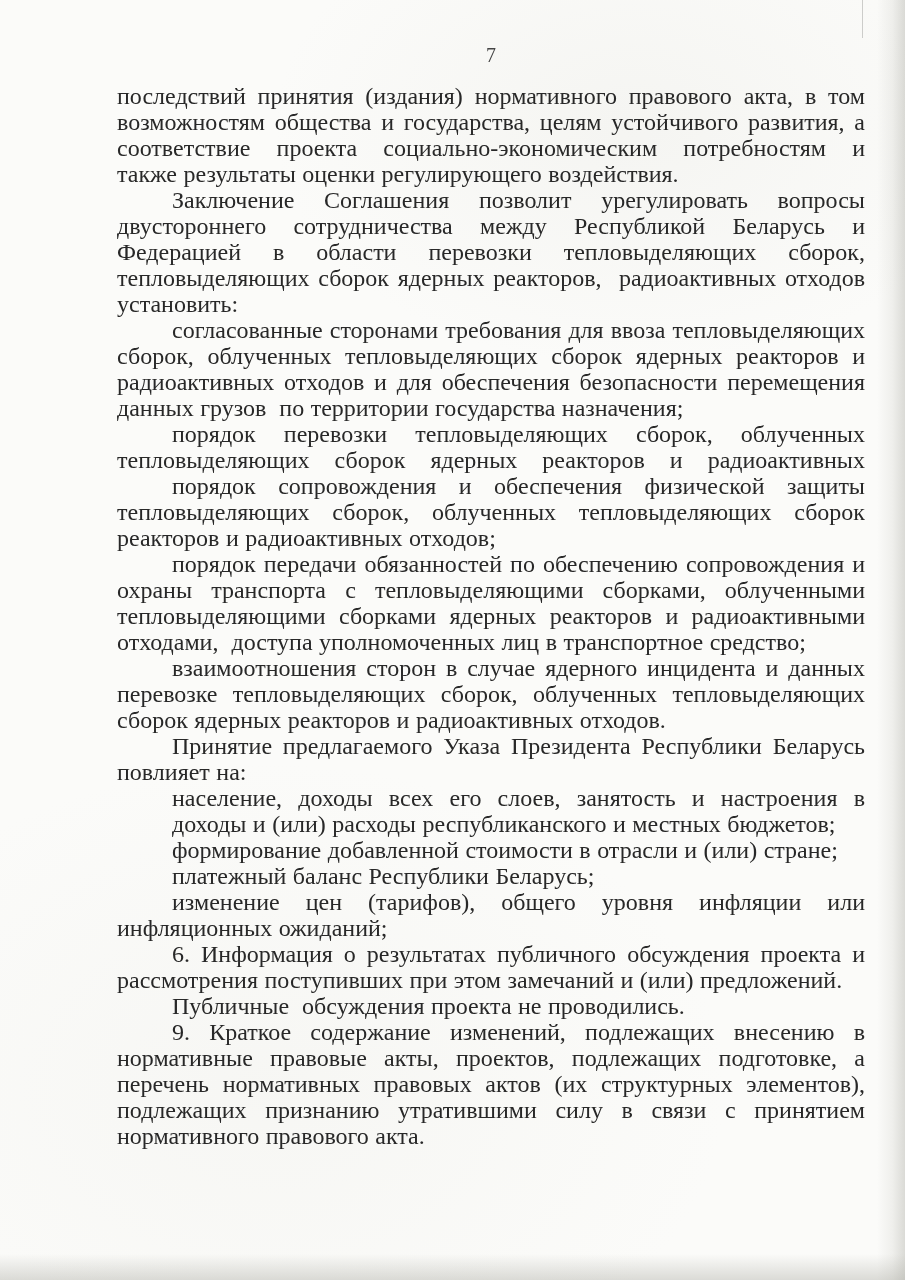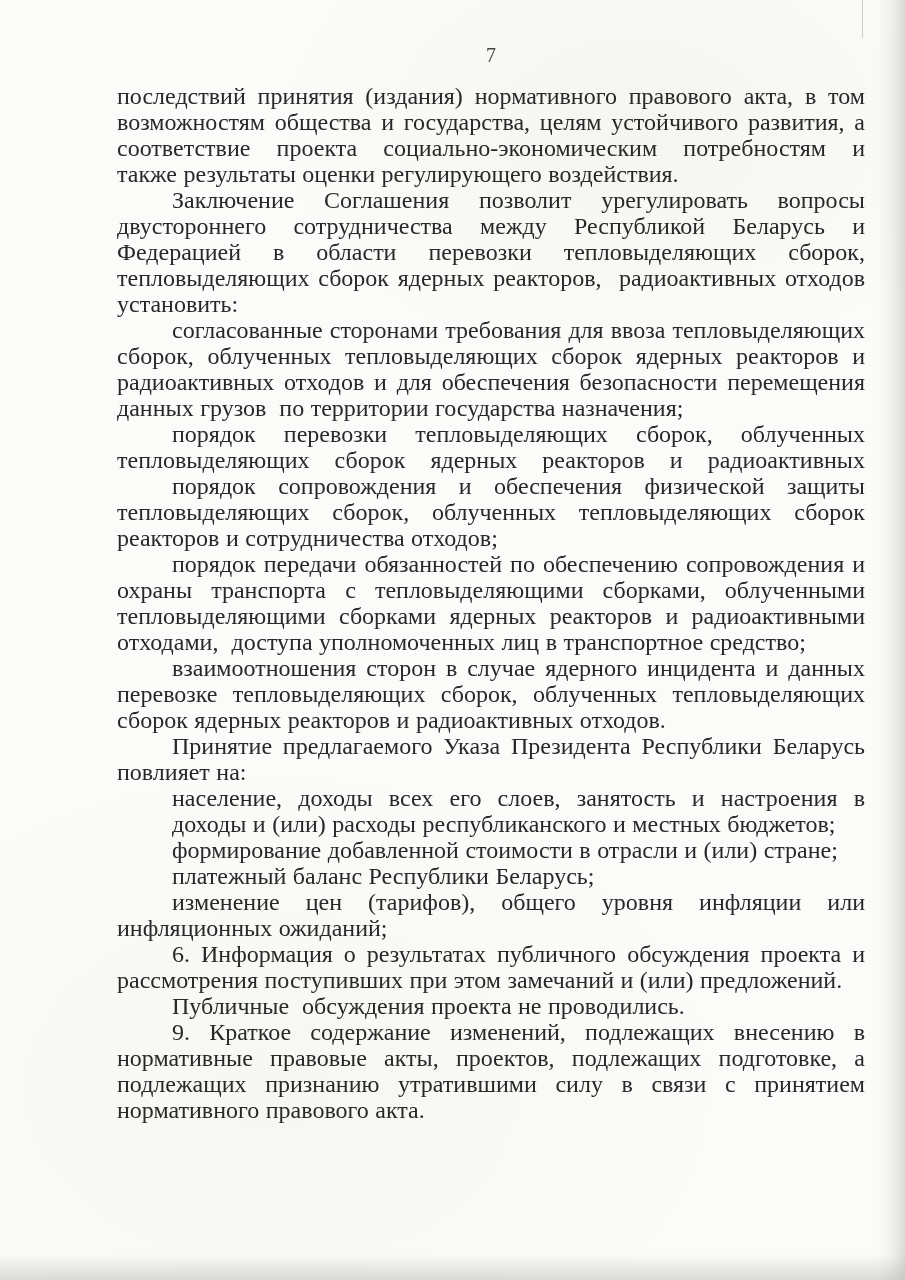--- a/index.html
+++ b/index.html
@@ -115,21 +115,21 @@
     </div>
 
     <div class="para ind">
       <div class="line">порядок перевозки тепловыделяющих сборок, облученных</div>
       <div class="line last">тепловыделяющих сборок ядерных реакторов и радиоактивных отходов;</div>
     </div>
 
     <div class="para ind">
       <div class="line">порядок сопровождения и обеспечения физической защиты</div>
       <div class="line">тепловыделяющих сборок, облученных тепловыделяющих сборок ядерных</div>
-      <div class="line last">реакторов и сотрудничества отходов;</div>
+      <div class="line last">реакторов и радиоактивных отходов;</div>
     </div>
 
     <div class="para ind">
       <div class="line">порядок передачи обязанностей по обеспечению сопровождения и</div>
       <div class="line">охраны транспорта с тепловыделяющими сборками, облученными</div>
       <div class="line">тепловыделяющими сборками ядерных реакторов и радиоактивными</div>
       <div class="line last">отходами,&nbsp; доступа уполномоченных лиц в транспортное средство;</div>
     </div>
 
     <div class="para ind">
@@ -170,20 +170,21 @@
       <div class="line last">рассмотрения поступивших при этом замечаний и (или) предложений.</div>
     </div>
 
     <div class="para ind">
       <div class="line last">Публичные&nbsp; обсуждения проекта не проводились.</div>
     </div>
 
     <div class="para ind">
       <div class="line">9. Краткое содержание изменений, подлежащих внесению в</div>
       <div class="line">нормативные правовые акты, проектов, подлежащих подготовке, а также</div>
+      <div class="line">перечень нормативных правовых актов (их структурных элементов),</div>
       <div class="line">подлежащих признанию утратившими силу в связи с принятием (изданием)</div>
       <div class="line last">нормативного правового акта.</div>
     </div>
 
   </div>
 
   <div class="scan-line"></div>
   <div class="shade-right"></div>
   <div class="shade-bottom"></div>
 

